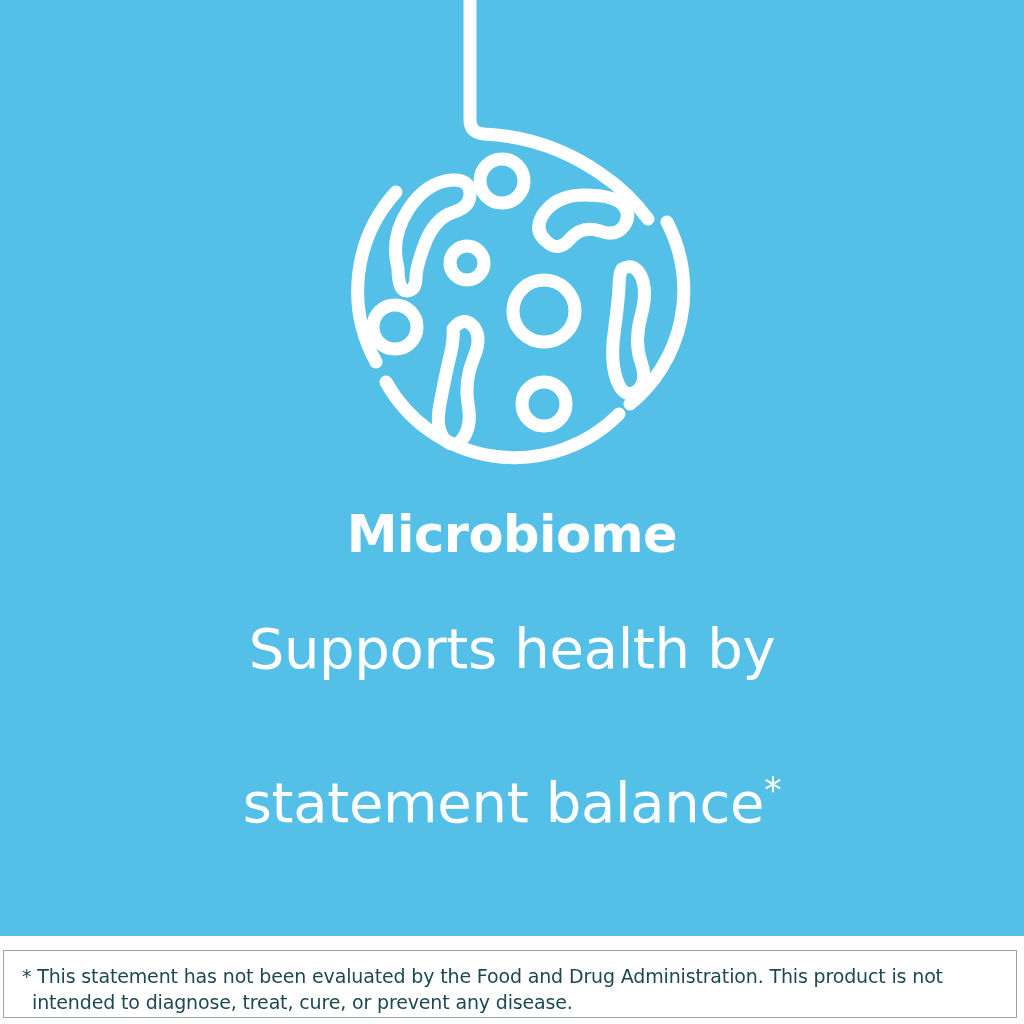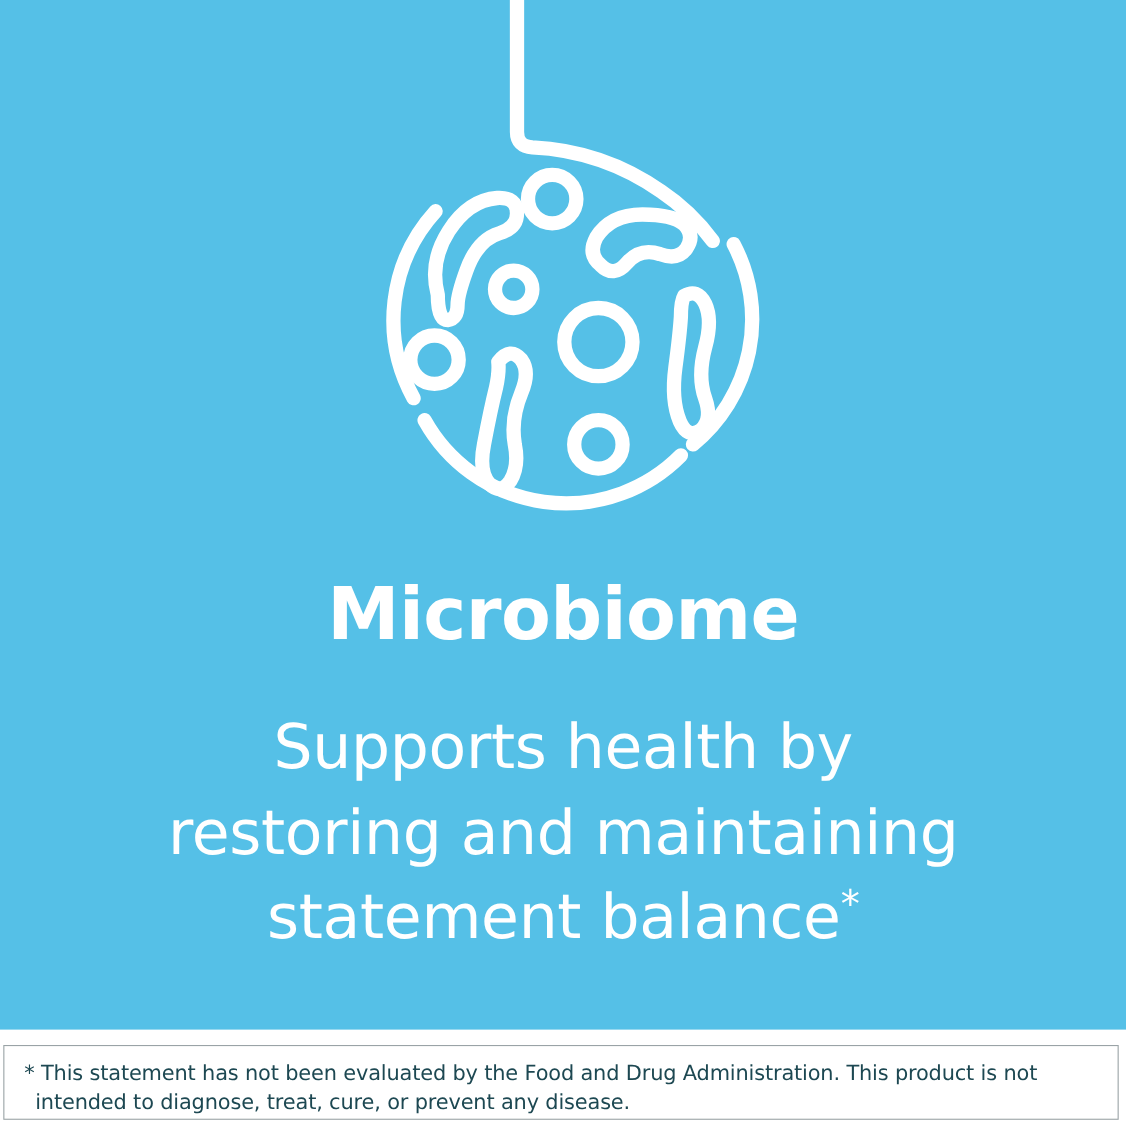--- a/index.html
+++ b/index.html
@@ -52,24 +52,24 @@
   
   #text-block {
     position: absolute;
     left: 0;
     top: 508px;
     width: 1024px;
     text-align: center;
   }
 
   #title {
-    margin: 16px;
+    margin: 0;
     padding: 0;
     font-family: "DejaVu Sans", "Liberation Sans", sans-serif;
-    font-size: 66px;
+    font-size: 51px;
     font-weight: 700;
     letter-spacing: -0.5px;
     color: #ffffff;
     line-height: 1.05;
   }
 
   #subtitle {
     margin: 0;
     padding: 0;
     margin-top: 48px;
@@ -183,21 +183,21 @@
                    Q 306 304 307 288
                    Q 307 274 310 269 Z"></path>
         </g>
       </svg>
     </div>
 
     <div id="text-block">
       <h1 id="title">Microbiome</h1>
       <p id="subtitle">
         <span>Supports health by</span><br>
-        <span>restoring and maintaining</span><br>
+        <br>
         <span>statement balance</span><span class="sup">*</span>
       </p>
     </div>
 
   </div>
 
   <div id="footer-box">
     <p id="footer-text">* This statement has not been evaluated by the Food and Drug Administration. This product is not intended to diagnose, treat, cure, or prevent any disease.</p>
   </div>
 

